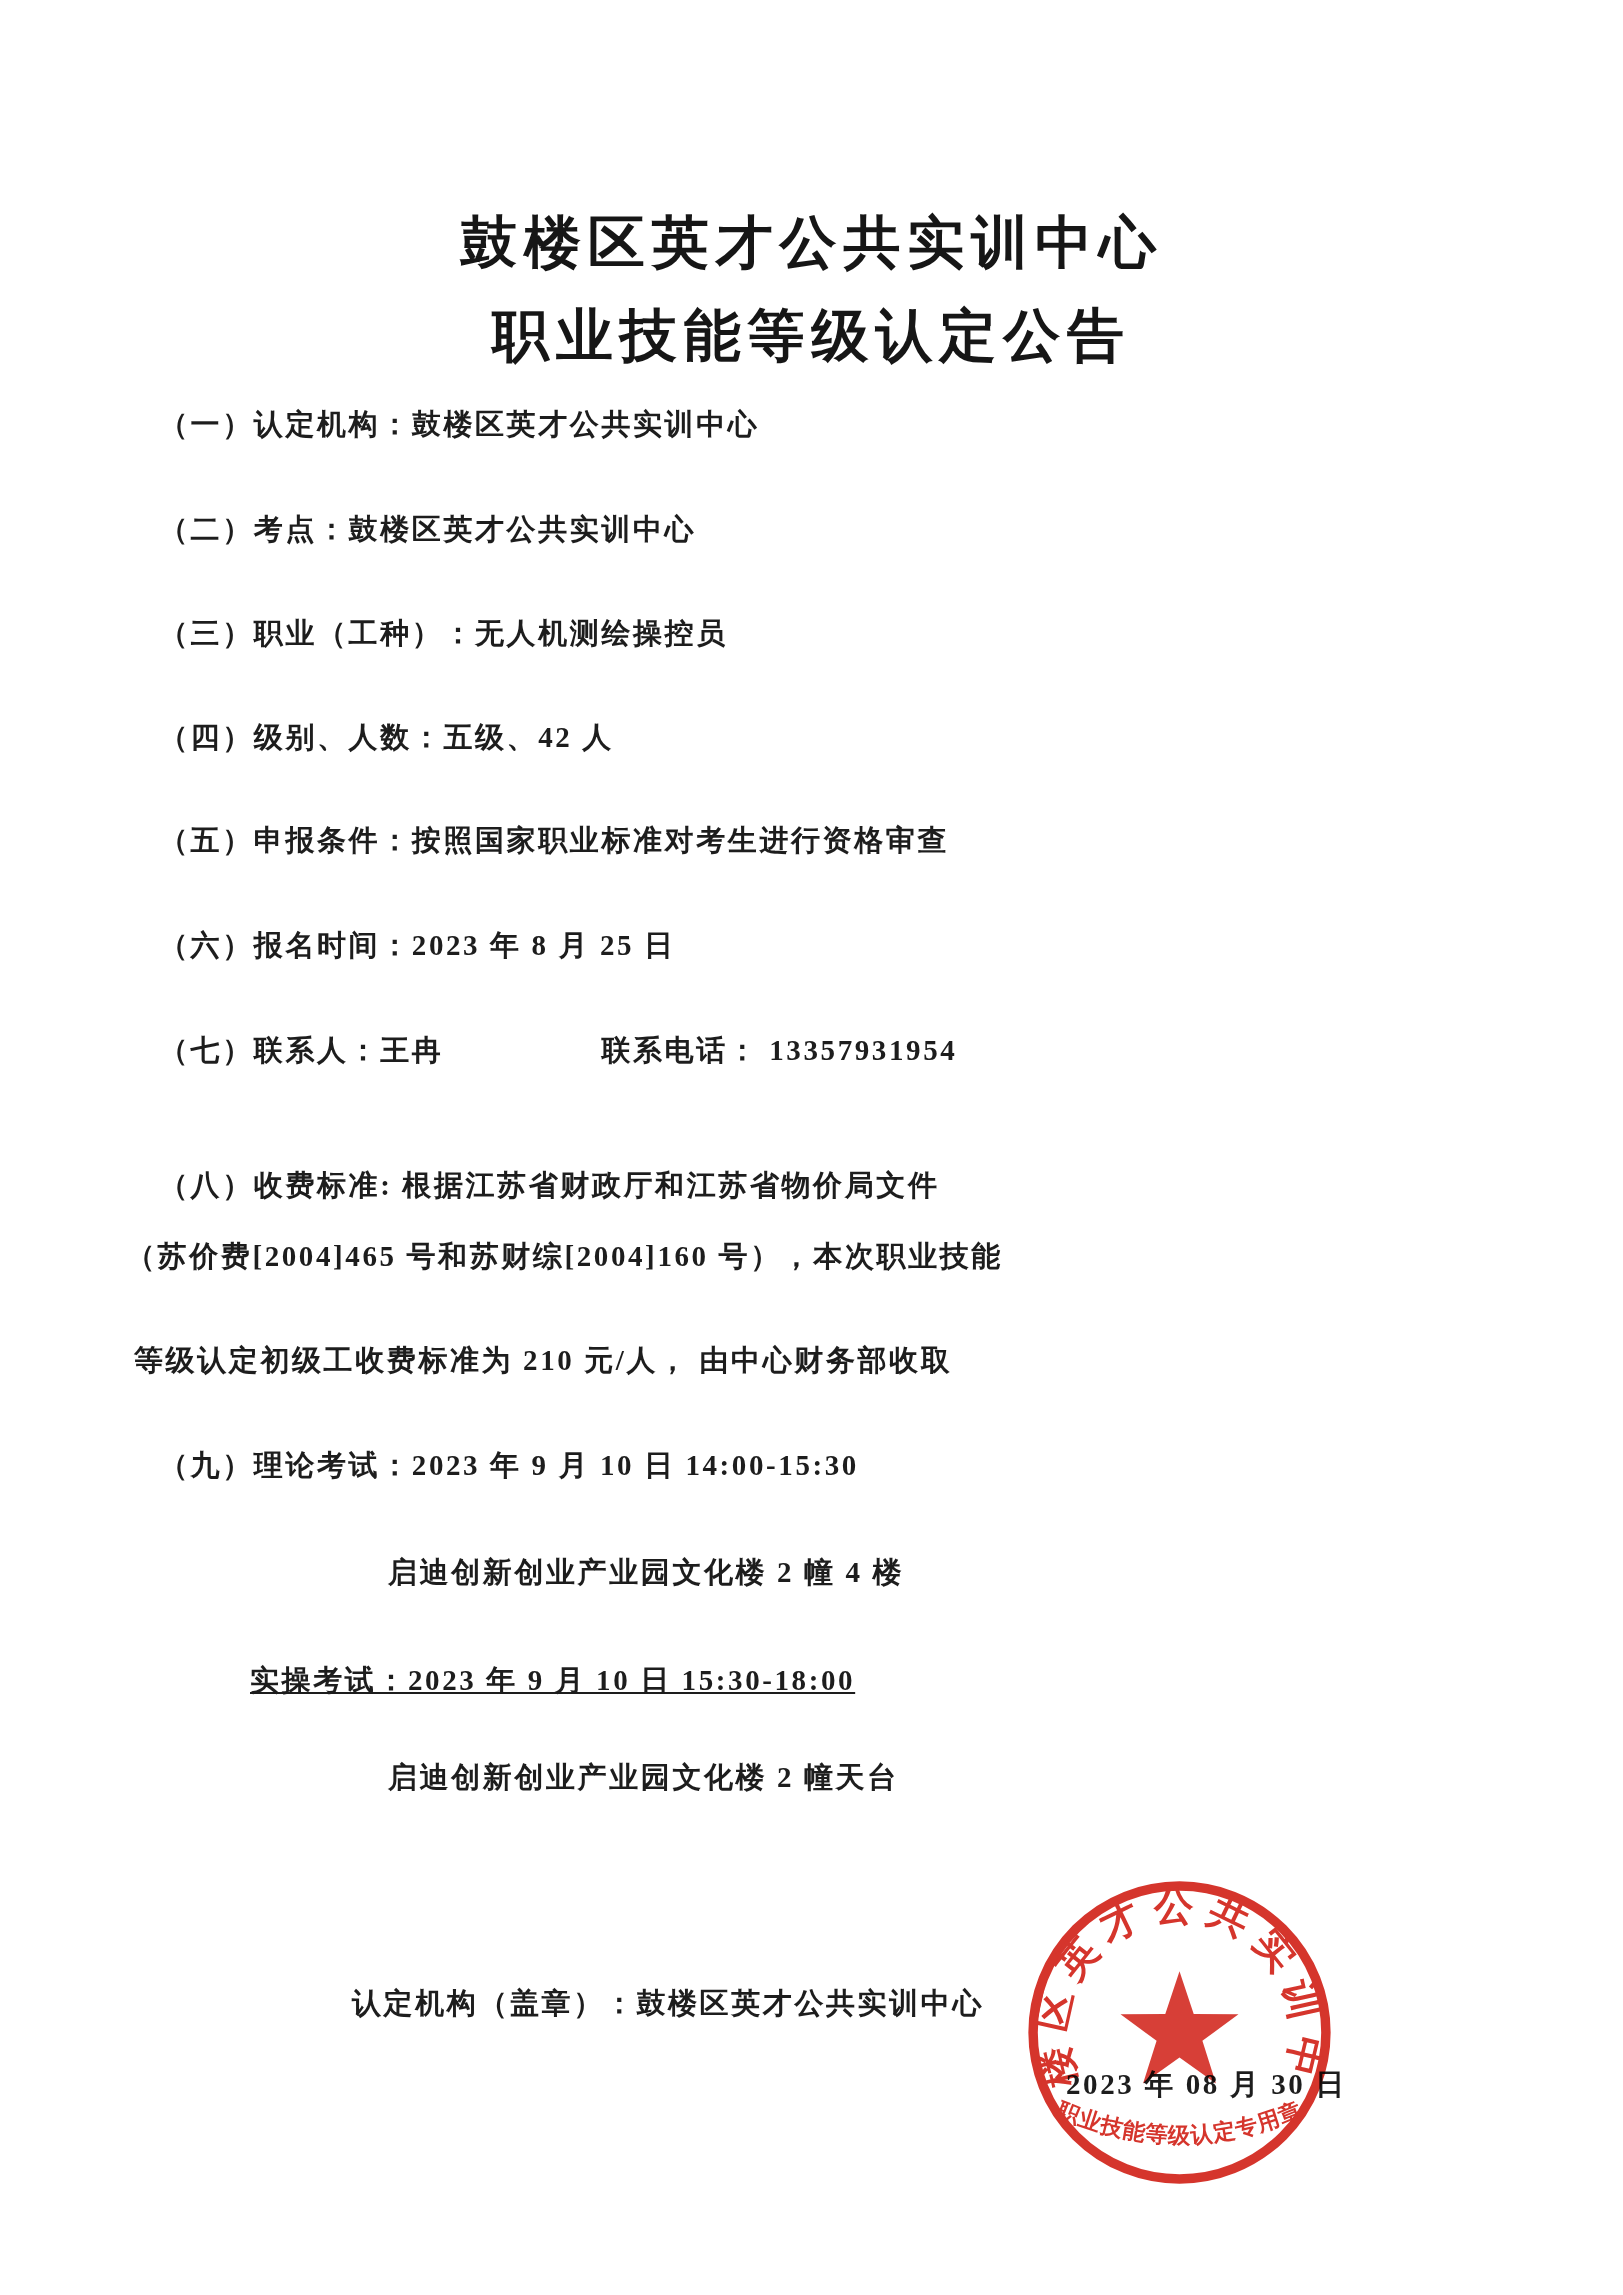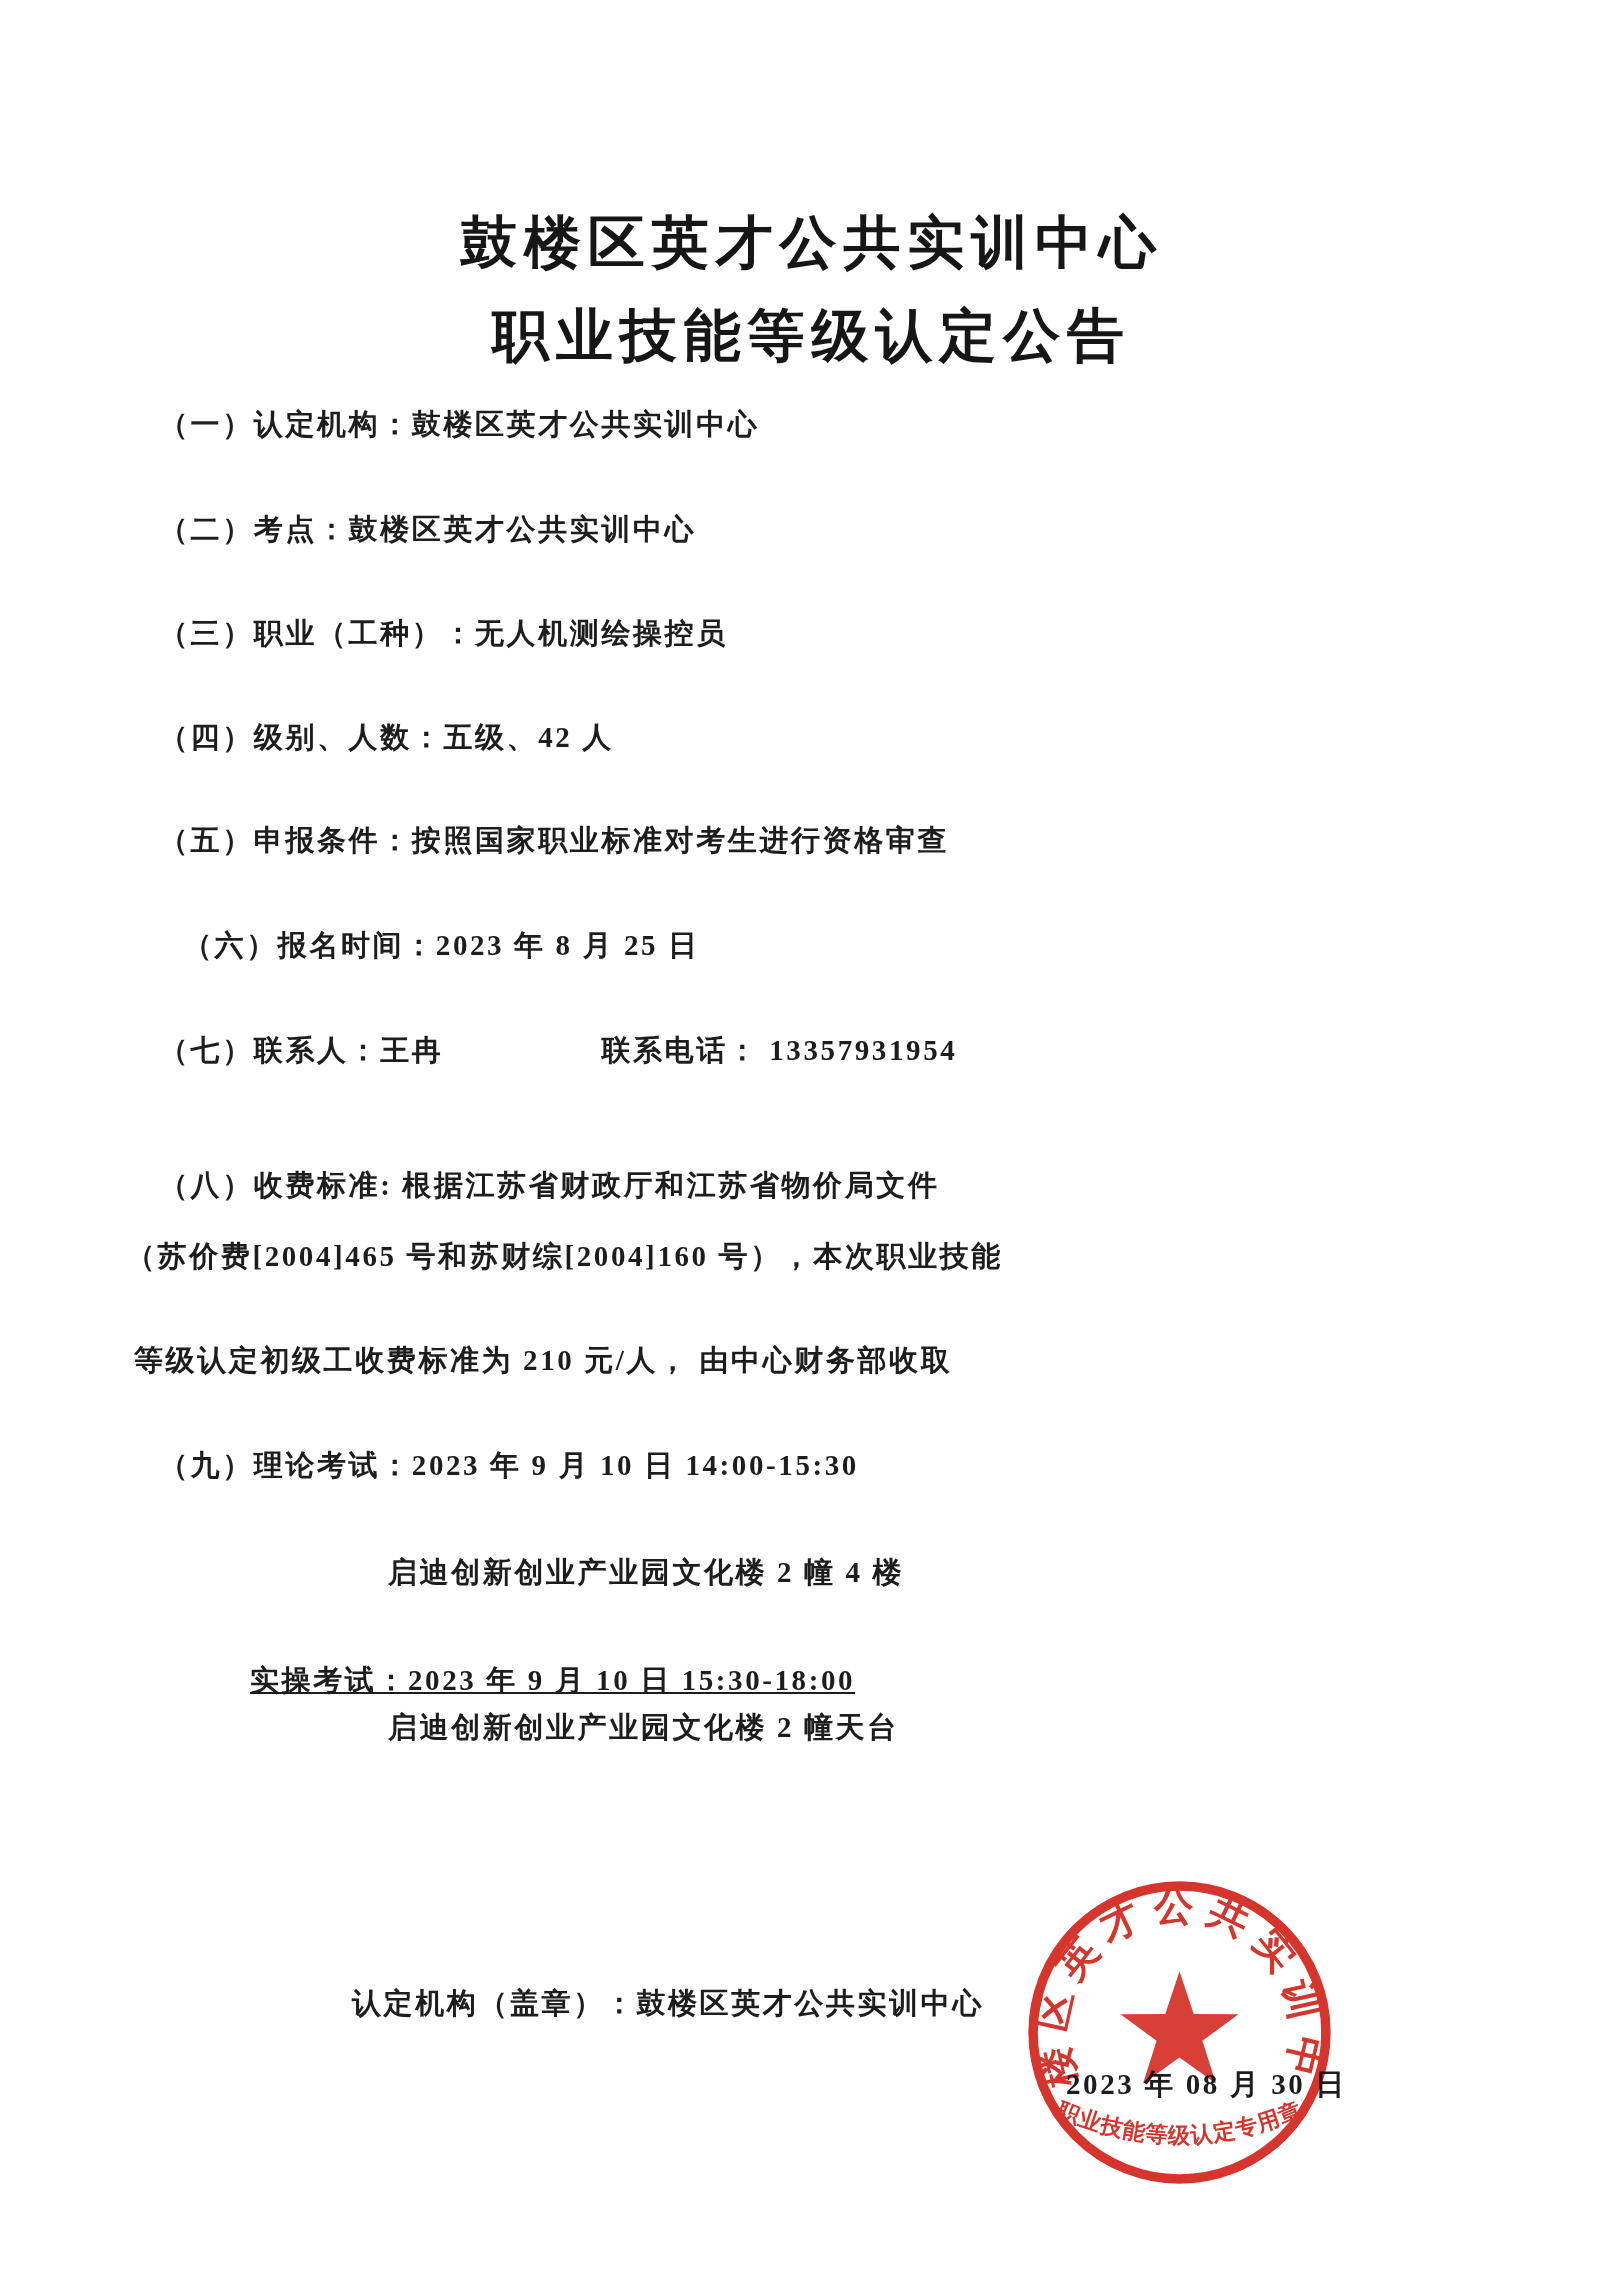--- a/index.html
+++ b/index.html
@@ -29,29 +29,29 @@
     font-size: 29px; font-weight: bold;
     letter-spacing: 2.6px;
     color: #1d1d1d;
     white-space: nowrap;
   }
   #p0  { top: 405px;  left: 159px; }
   #p1  { top: 510px;  left: 159px; }
   #p2  { top: 614px;  left: 159px; }
   #p3  { top: 718px;  left: 159px; text-align: center; }
   #p4  { top: 821px;  left: 159px; }
-  #p5  { top: 926px; left: 159px; margin-left: 24px; }
+  #p5  { top: 926px; left: 159px; }
   #p6  { top: 1031px; left: 159px; }
   #p7  { top: 1134px; left: 159px; margin-top: 32px; }
   #p8  { top: 1237px; left: 126px; }
   #p9  { top: 1341px; left: 134px; }
   #p10 { top: 1446px; left: 159px; }
   #p11 { top: 1553px; left: 388px; }
   #p12 { top: 1661px; left: 250px; text-decoration: underline; }
-  #p13 { top: 1708px; left: 388px; }
+  #p13 { top: 1758px; left: 388px; }
 
   #signature { top: 1984px; left: 352px; }
   #issue-date { top: 2065px; left: 1021px; margin-left: 45px; }
 
   .stamp {
     position: absolute;
     left: 1015px; top: 1868px;
     width: 329px; height: 329px;
     mix-blend-mode: multiply;
     opacity: 0.93;

